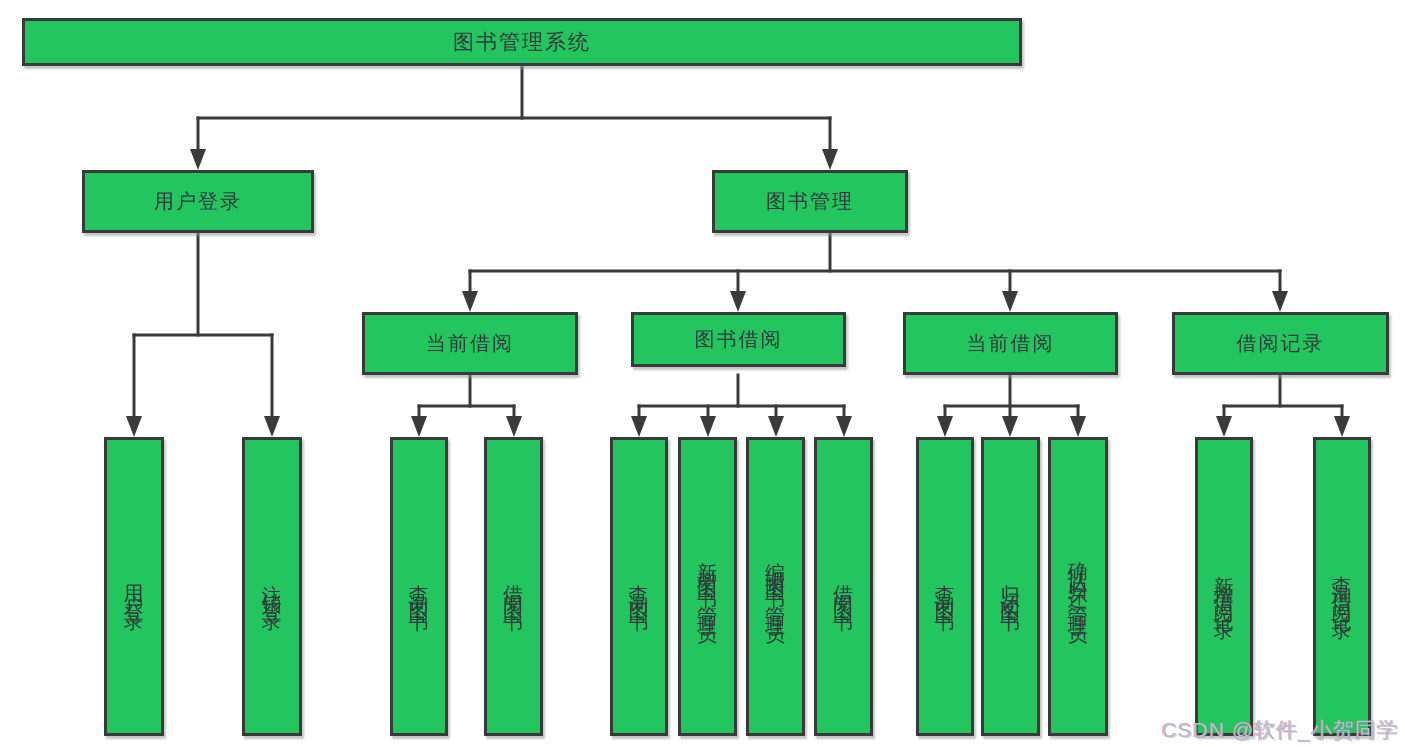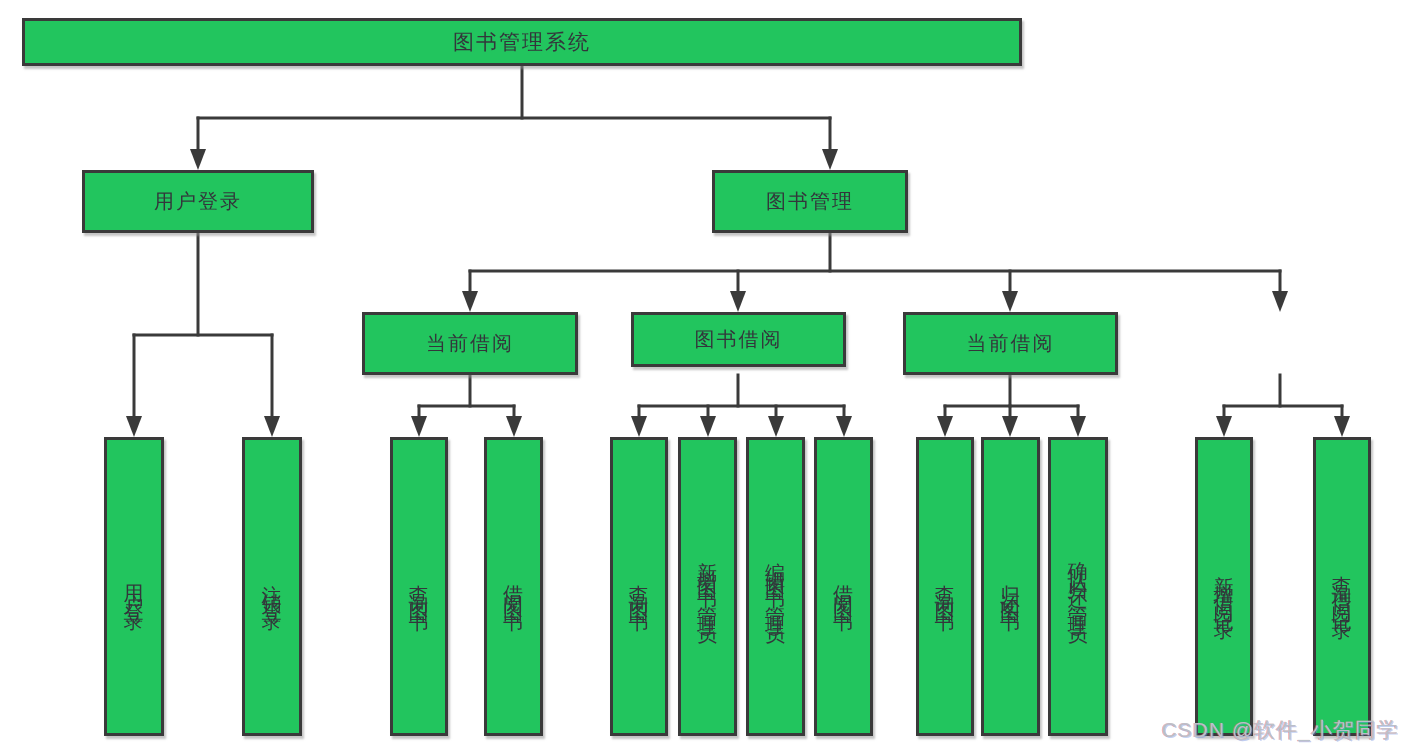--- a/index.html
+++ b/index.html
@@ -112,20 +112,23 @@
 
   <div class="box" style="left:362px;top:312px;width:216px;height:63px;">
     <span class="hlabel">当前借阅</span>
   </div>
   <div class="box" style="left:631px;top:312px;width:215px;height:55px;">
     <span class="hlabel">图书借阅</span>
   </div>
   <div class="box" style="left:903px;top:312px;width:215px;height:63px;">
     <span class="hlabel">当前借阅</span>
   </div>
+  <div class="box" style="left:1172px;top:312px;width:217px;height:63px;">
+    <span class="hlabel">借阅记录</span>
+  </div>
 
   <div class="box" style="left:104px;top:437px;width:60px;height:299px;">
     <span class="vtext">用户登录</span>
   </div>
   <div class="box" style="left:242px;top:437px;width:60px;height:299px;">
     <span class="vtext">注销登录</span>
   </div>
 
   <div class="box" style="left:390px;top:437px;width:58px;height:299px;">
     <span class="vtext">查询图书</span>

